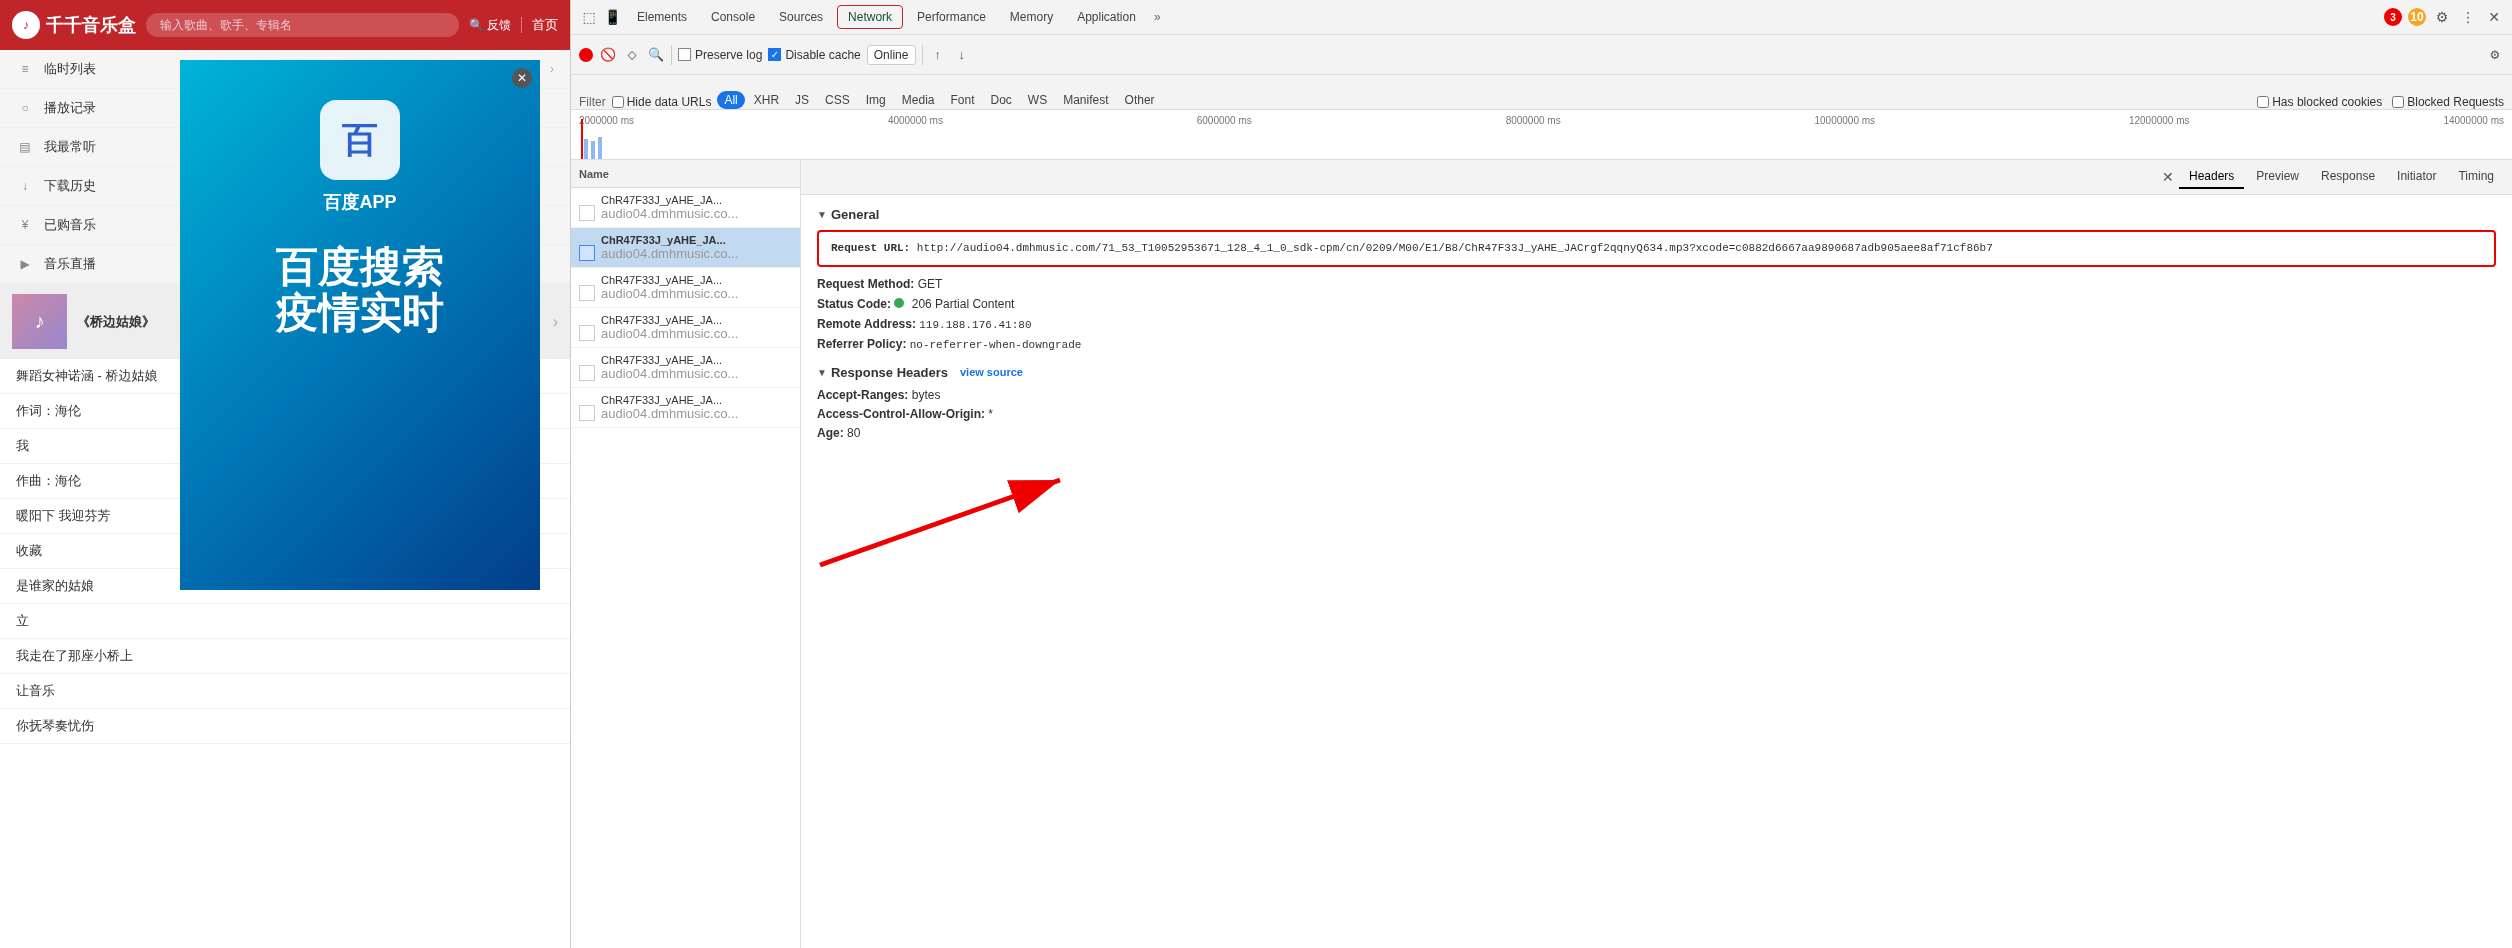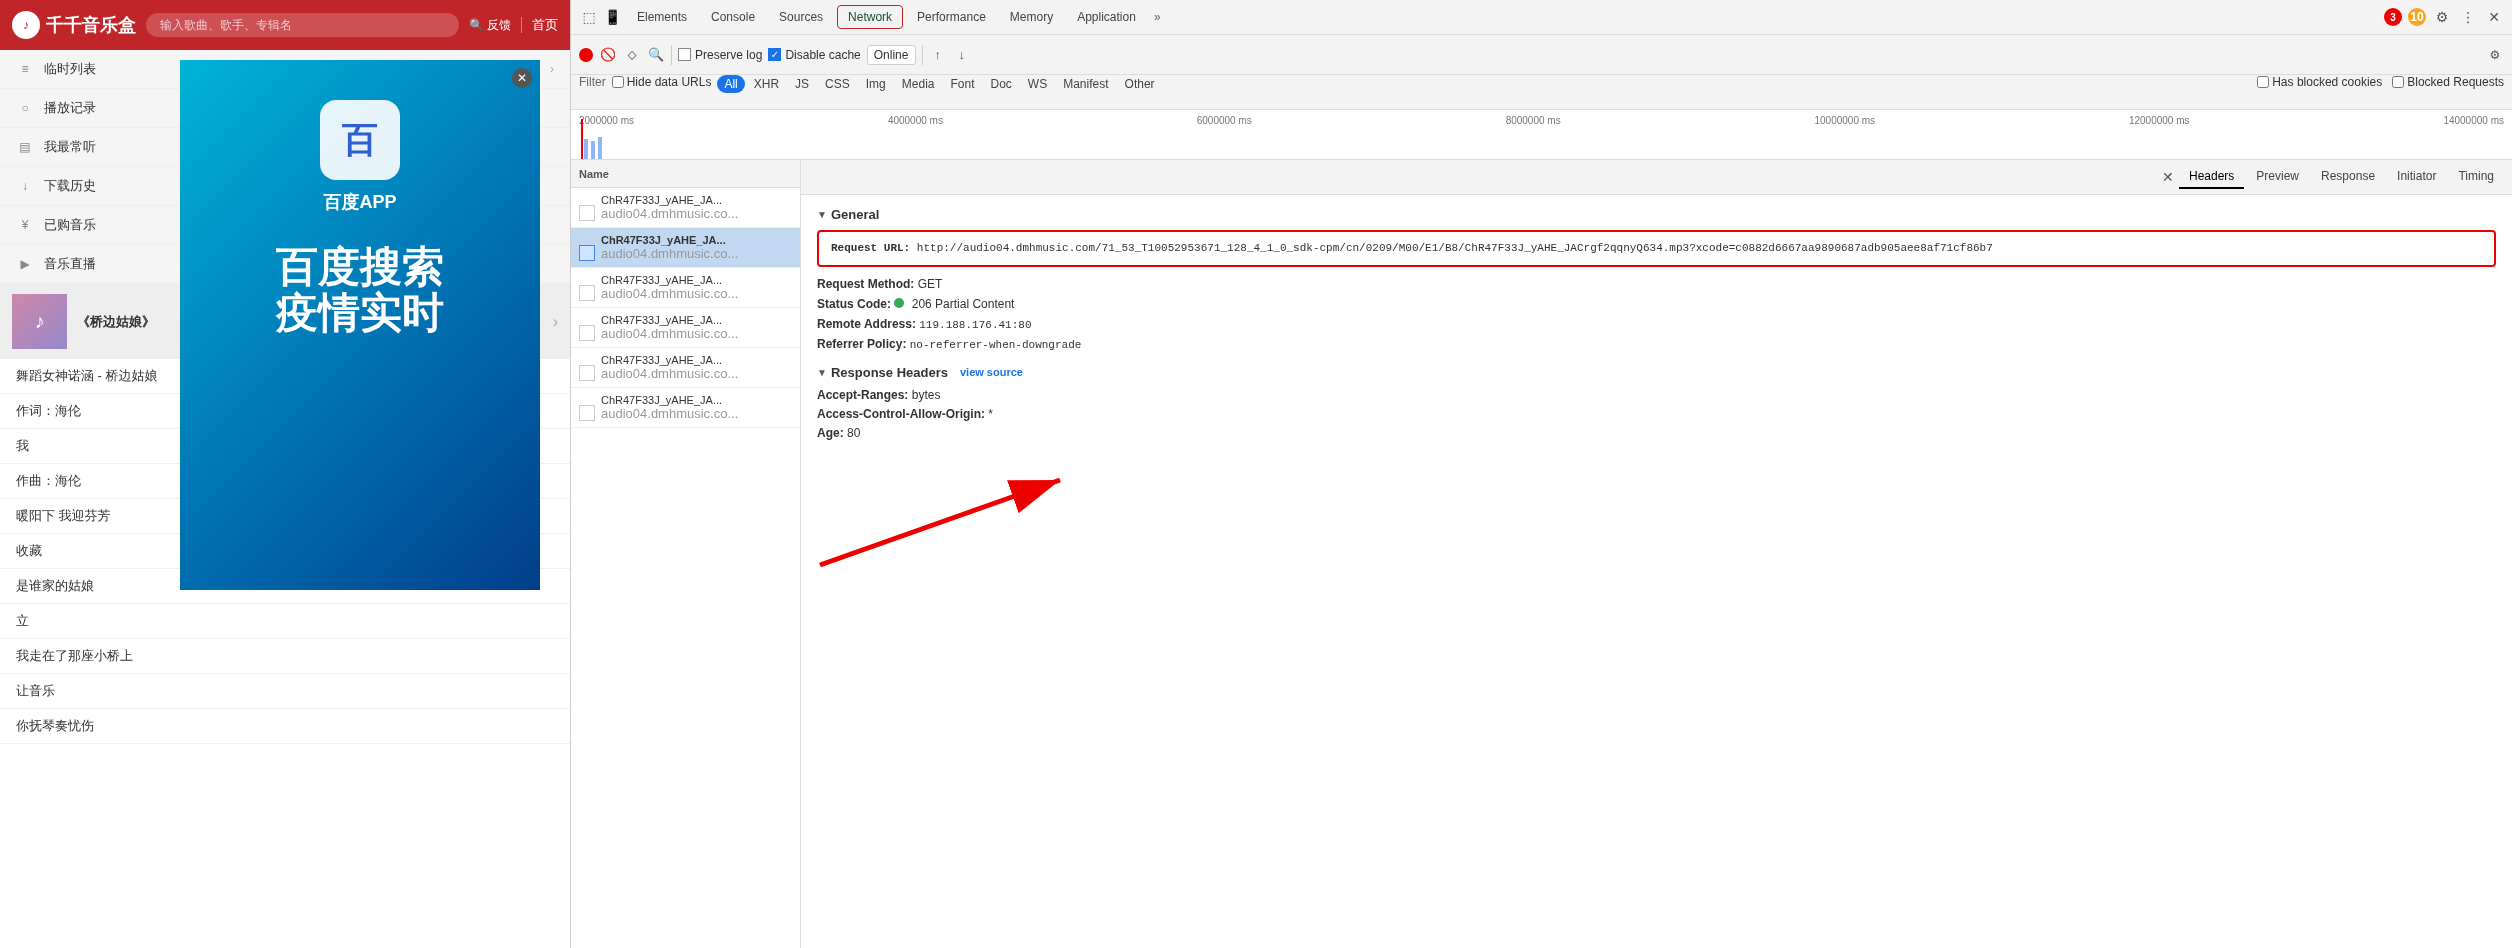--- a/index.html
+++ b/index.html
@@ -61,21 +61,21 @@
     .dt-record { width: 14px; height: 14px; border-radius: 50%; background: #e00; cursor: pointer; }
     .dt-btn { width: 18px; height: 18px; display: flex; align-items: center; justify-content: center; color: #555; cursor: pointer; font-size: 13px; }
     .dt-separator { width: 1px; height: 20px; background: #ccc; }
     .dt-checkbox-group { display: flex; align-items: center; gap: 4px; font-size: 12px; color: #333; cursor: pointer; }
     .dt-checkbox { width: 13px; height: 13px; border: 1px solid #888; background: #fff; display: inline-flex; align-items: center; justify-content: center; }
     .dt-checkbox.checked { background: #1a73e8; border-color: #1a73e8; color: #fff; font-size: 10px; }
     .dt-select { border: 1px solid #ccc; background: #fff; padding: 2px 6px; font-size: 12px; border-radius: 3px; color: #333; cursor: pointer; appearance: none; }
     .dt-settings { margin-left: auto; width: 18px; height: 18px; display: flex; align-items: center; justify-content: center; color: #555; cursor: pointer; }
 
     
-    .dt-filterbar { display: flex; align-items: flex-start; background: #f3f3f3; border-bottom: 1px solid #ddd; height: 35px; padding: 0 8px; gap: 6px; flex-shrink: 0; font-size: 12px; color: #333; }
+    .dt-filterbar { display: flex; align-items: flex-end; background: #f3f3f3; border-bottom: 1px solid #ddd; height: 35px; padding: 0 8px; gap: 6px; flex-shrink: 0; font-size: 12px; color: #333; }
     .dt-filter-label { color: #666; }
     .dt-filter-types { display: flex; align-items: center; gap: 2px; }
     .ft-btn { padding: 2px 7px; border-radius: 9px; cursor: pointer; color: #444; }
     .ft-btn.active { background: #1a73e8; color: #fff; }
     .dt-filter-right { display: flex; align-items: center; gap: 10px; margin-left: auto; }
     .dt-check-small { display: flex; align-items: center; gap: 3px; font-size: 12px; cursor: pointer; }
 
     
     .dt-timeline { height: 50px; background: #fff; border-bottom: 1px solid #ddd; display: flex; align-items: flex-end; padding: 0 8px; flex-shrink: 0; position: relative; overflow: hidden; }
     .timeline-labels { display: flex; width: 100%; justify-content: space-between; position: absolute; top: 5px; left: 0; padding: 0 8px; }

